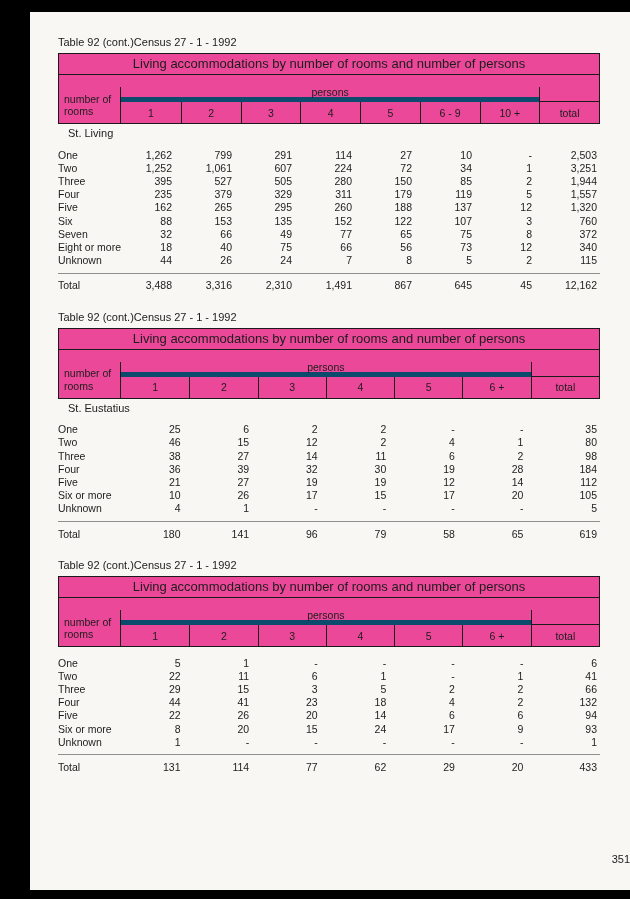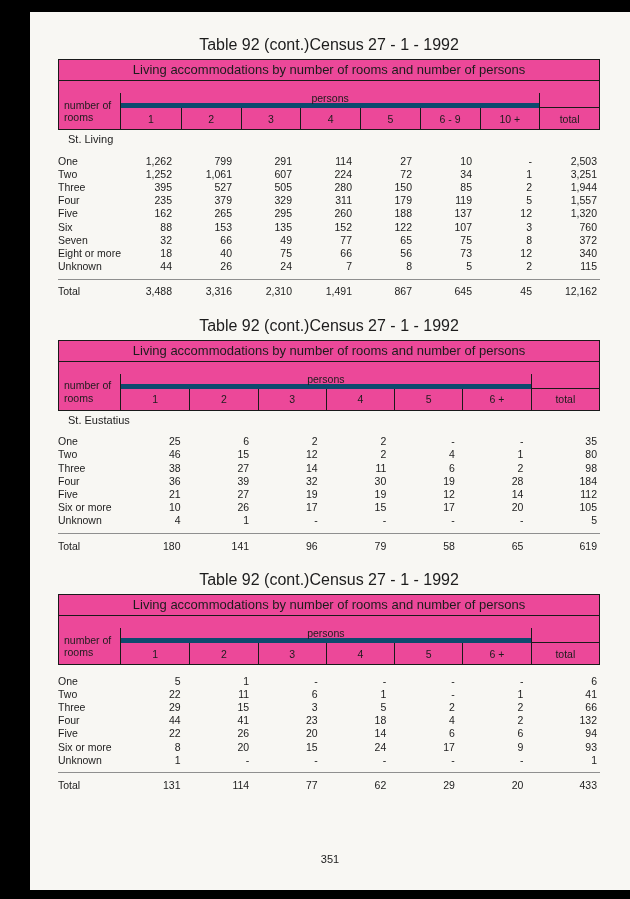--- a/index.html
+++ b/index.html
@@ -16,21 +16,21 @@
   .bar-left{position:absolute;top:0;left:0;width:30px;height:100%;background:#000;}
   .bar-bottom{position:absolute;bottom:0;left:0;width:100%;height:9px;background:#000;}
 
   .content{position:absolute;left:58px;top:0;width:542px;}
 
   .doc-header{margin-top:36px;text-align:right;font-size:10.5px;}
 
   .tsec{margin-top:18px;}
   .tsec[data-table-index="0"]{margin-top:36px;}
 
-  .meta{display:flex;justify-content:center;font-size:16px;margin-bottom:5px;}
+  .meta{display:flex;justify-content:flex-start;font-size:11px;margin-bottom:5px;}
 
   .tbox{border:1.5px solid #1a1a1a;background:#ec4899;}
   .tbox-title{font-size:13px;text-align:center;padding:2px 0 3px;border-bottom:1px solid #1a1a1a;}
   .tbox-head{display:grid;grid-template-rows:15px 21px;margin-top:12px;}
   .tsec[data-table-index="0"] .tbox-head{grid-template-columns:62px repeat(8,1fr);}
   .tsec[data-table-index="1"] .tbox-head,
   .tsec[data-table-index="2"] .tbox-head{grid-template-columns:62px repeat(7,1fr);}
 
   .hc{display:flex;align-items:center;justify-content:center;font-size:10.5px;}
   .rooms{
@@ -57,21 +57,21 @@
   .tsec[data-table-index="1"] .drow,
   .tsec[data-table-index="2"] .drow{grid-template-columns:62px repeat(7,1fr);}
   .rl{font-size:10.5px;white-space:nowrap;}
   .rv{font-size:10.5px;text-align:right;padding-right:8px;white-space:nowrap;}
   .rv.last{padding-right:3px;}
 
   .trule{border-top:1px solid #8f8f8f;margin-top:6px;}
   .total-wrap{margin-top:4px;}
   .total-wrap .drow{height:15px;}
 
-  .page-number{position:absolute;left:30px;right:0;bottom:34px;text-align:center;font-size:11px;}
+  .page-number{position:absolute;left:30px;right:0;bottom:34px;text-align:right;font-size:11px;}
 </style>
 </head>
 <body>
 
 <div class="page">
   <div class="bar-top"></div>
   <div class="bar-left"></div>
   <div class="bar-bottom"></div>
 
   <div class="content">

